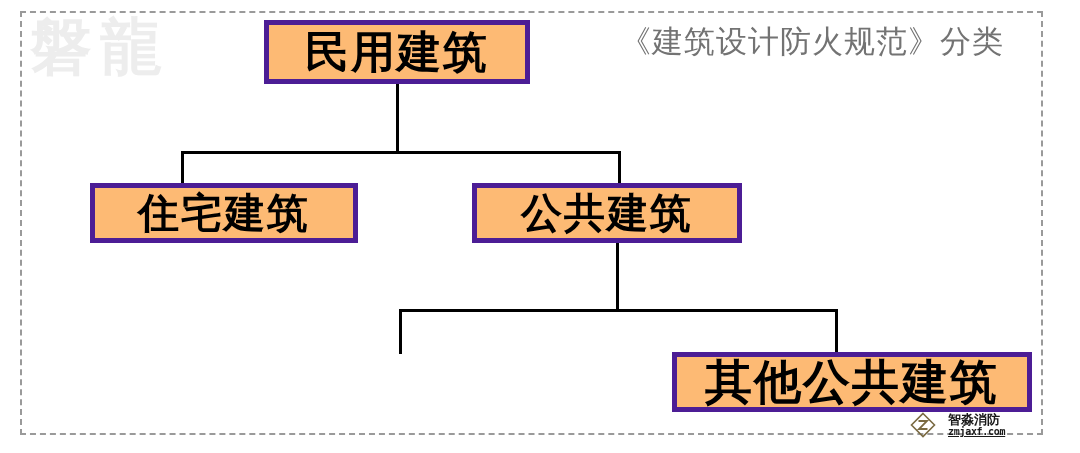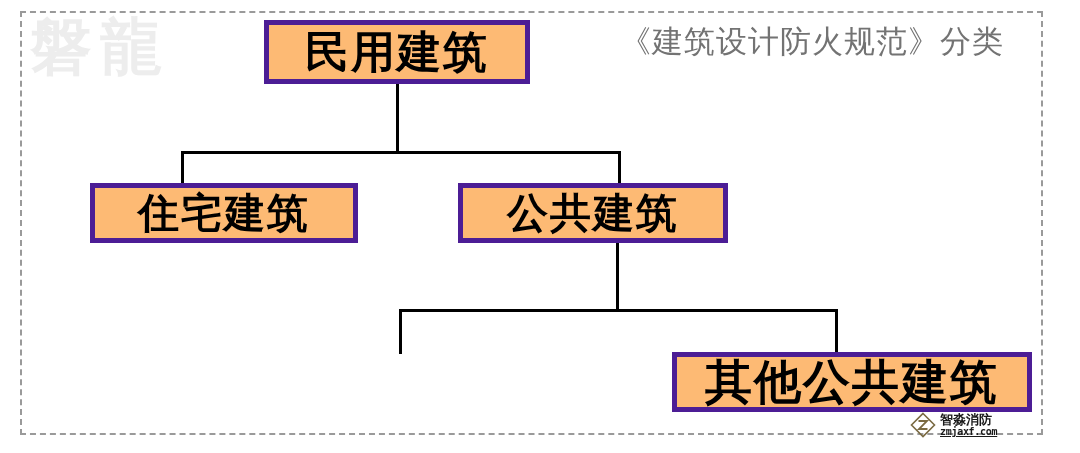--- a/index.html
+++ b/index.html
@@ -42,21 +42,21 @@
     letter-spacing: 8px;
     white-space: nowrap;
     user-select: none;
   }
   .wm-logo {
     position: absolute;
     left: 910px;
     top: 412px;
     display: flex;
     align-items: center;
-    gap: 4px;
+    gap: 12px;
     white-space: nowrap;
     justify-content: center;
   }
   .wm-logo-mark {
     width: 26px;
     height: 26px;
     flex: 0 0 26px;
   }
   .wm-logo-txt {
     display: flex;
@@ -99,21 +99,21 @@
     display: flex;
     align-items: center;
     justify-content: center;
     color: #000000;
     font-weight: bold;
     white-space: nowrap;
     letter-spacing: 2px;
   }
   #node-root      { left: 264px; top: 20px;  width: 266px; height: 64px; font-size: 44px; }
   #node-residential { left: 45px;  top: 183px; width: 268px; height: 60px; font-size: 41px; margin-left: 45px; }
-  #node-public      { left: 458px; top: 183px; width: 270px; height: 60px; font-size: 41px; }
+  #node-public      { left: 472px; top: 183px; width: 270px; height: 60px; font-size: 41px; }
   #node-dorm        { left: 276px; top: 352px; width: 304px; height: 60px; font-size: 41px; }
   #node-other       { left: 672px; top: 352px; width: 360px; height: 60px; font-size: 47px; }
 
   
   .line-v {
     position: absolute;
     width: 3px;
     background: #000000;
   }
   .line-h {

